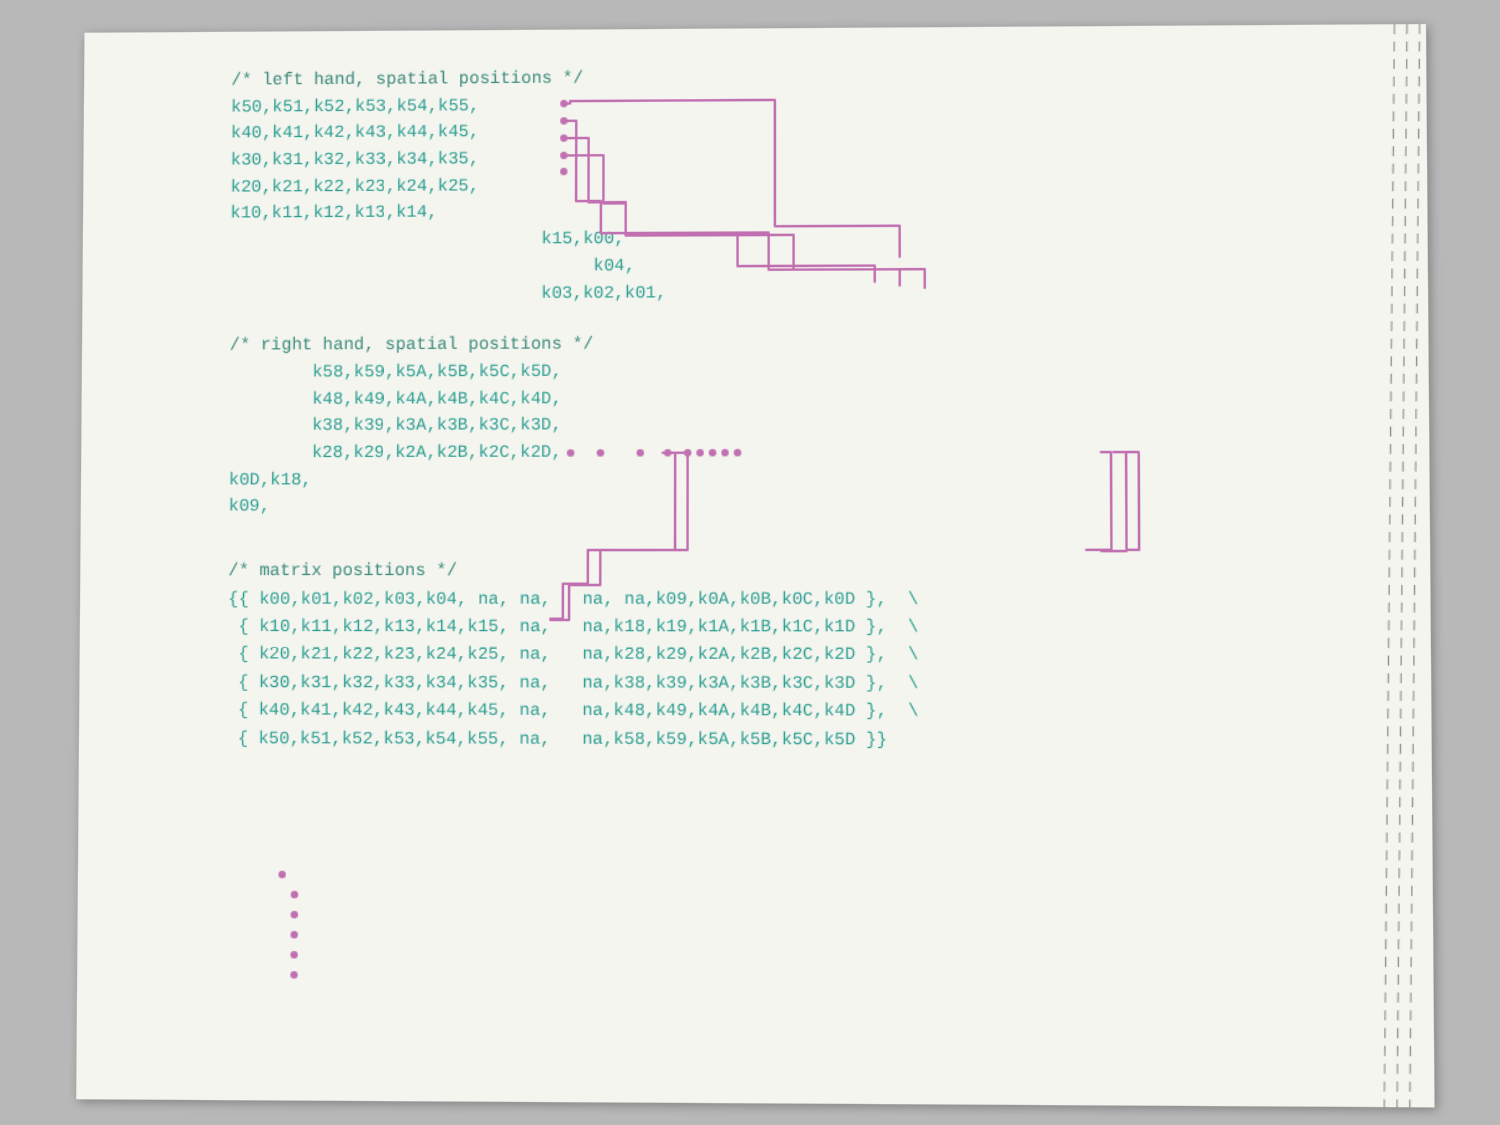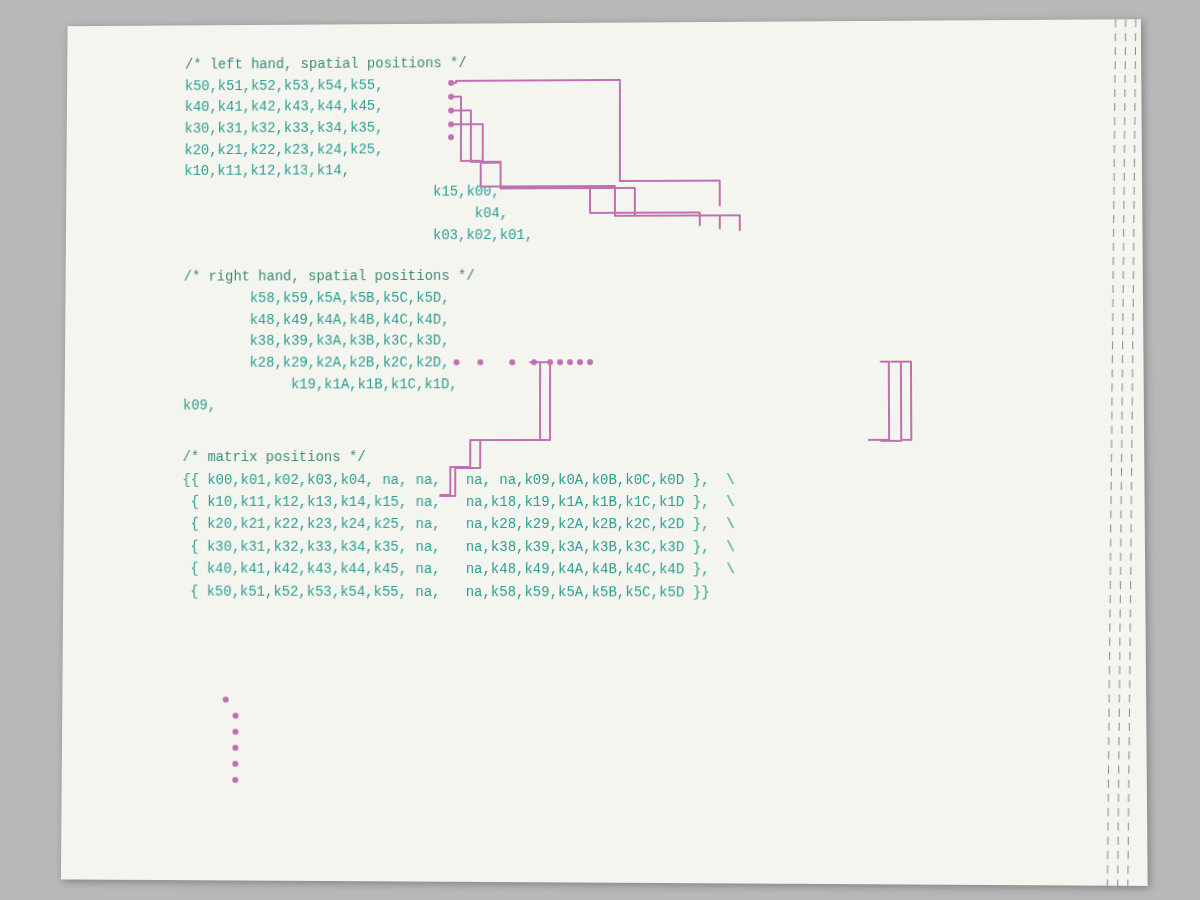--- a/index.html
+++ b/index.html
@@ -105,21 +105,21 @@
       <div class="code-teal">                                   k04,</div>
       <div class="code-teal">                              k03,k02,k01,</div>
     </div>
 
     <div class="right-hand-section section">
       <div class="code-teal comment-teal" style="margin-top:8px;">/* right hand, spatial positions */</div>
       <div class="code-teal">        k58,k59,k5A,k5B,k5C,k5D,</div>
       <div class="code-teal">        k48,k49,k4A,k4B,k4C,k4D,</div>
       <div class="code-teal">        k38,k39,k3A,k3B,k3C,k3D,</div>
       <div class="code-teal">        k28,k29,k2A,k2B,k2C,k2D,</div>
-      <div class="code-teal">             k19,k1A,k1B,k1C,k1D,</div>
+      <div class="code-teal">k0D,k18,</div>
       <div class="code-teal">k09,</div>
     </div>
 
     <div class="matrix-section">
       <div class="code-teal comment-teal" style="margin-top:12px;">/* matrix positions */</div>
       <div class="matrix-row">{{ k00,k01,k02,k03,k04, na, na,   na, na,k09,k0A,k0B,k0C,k0D },  \</div>
       <div class="matrix-row"> { k10,k11,k12,k13,k14,k15, na,   na,k18,k19,k1A,k1B,k1C,k1D },  \</div>
       <div class="matrix-row"> { k20,k21,k22,k23,k24,k25, na,   na,k28,k29,k2A,k2B,k2C,k2D },  \</div>
       <div class="matrix-row"> { k30,k31,k32,k33,k34,k35, na,   na,k38,k39,k3A,k3B,k3C,k3D },  \</div>
       <div class="matrix-row"> { k40,k41,k42,k43,k44,k45, na,   na,k48,k49,k4A,k4B,k4C,k4D },  \</div>

